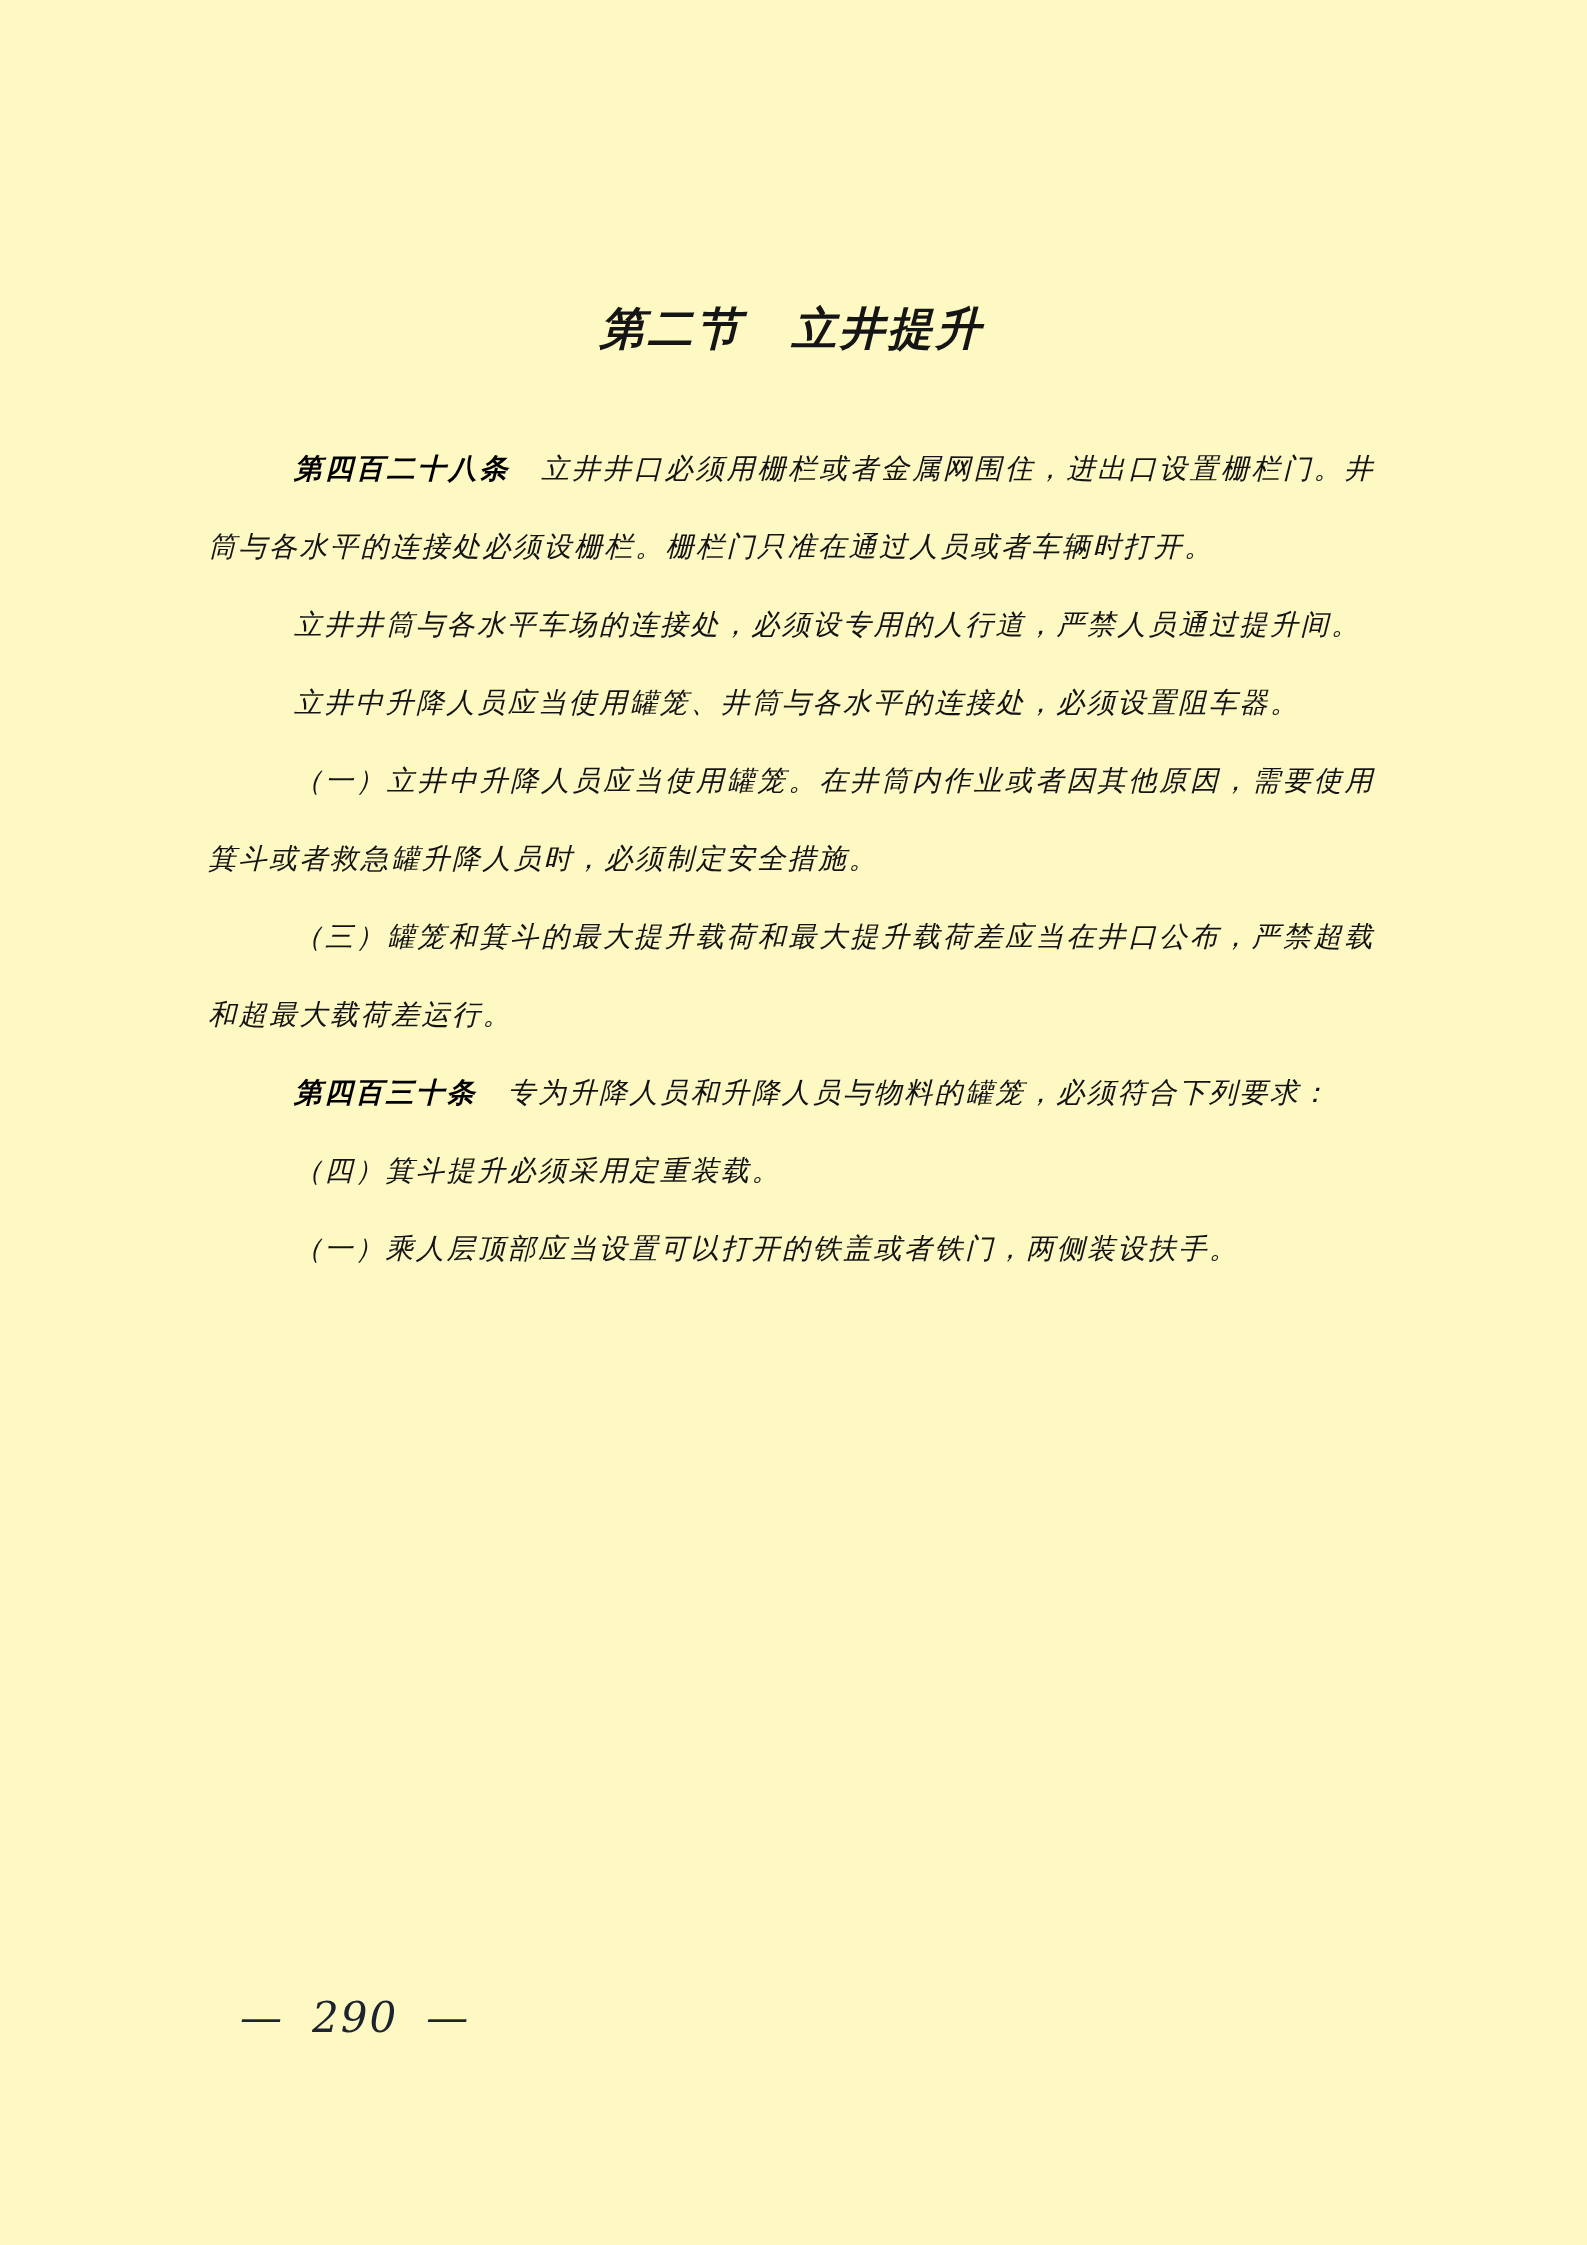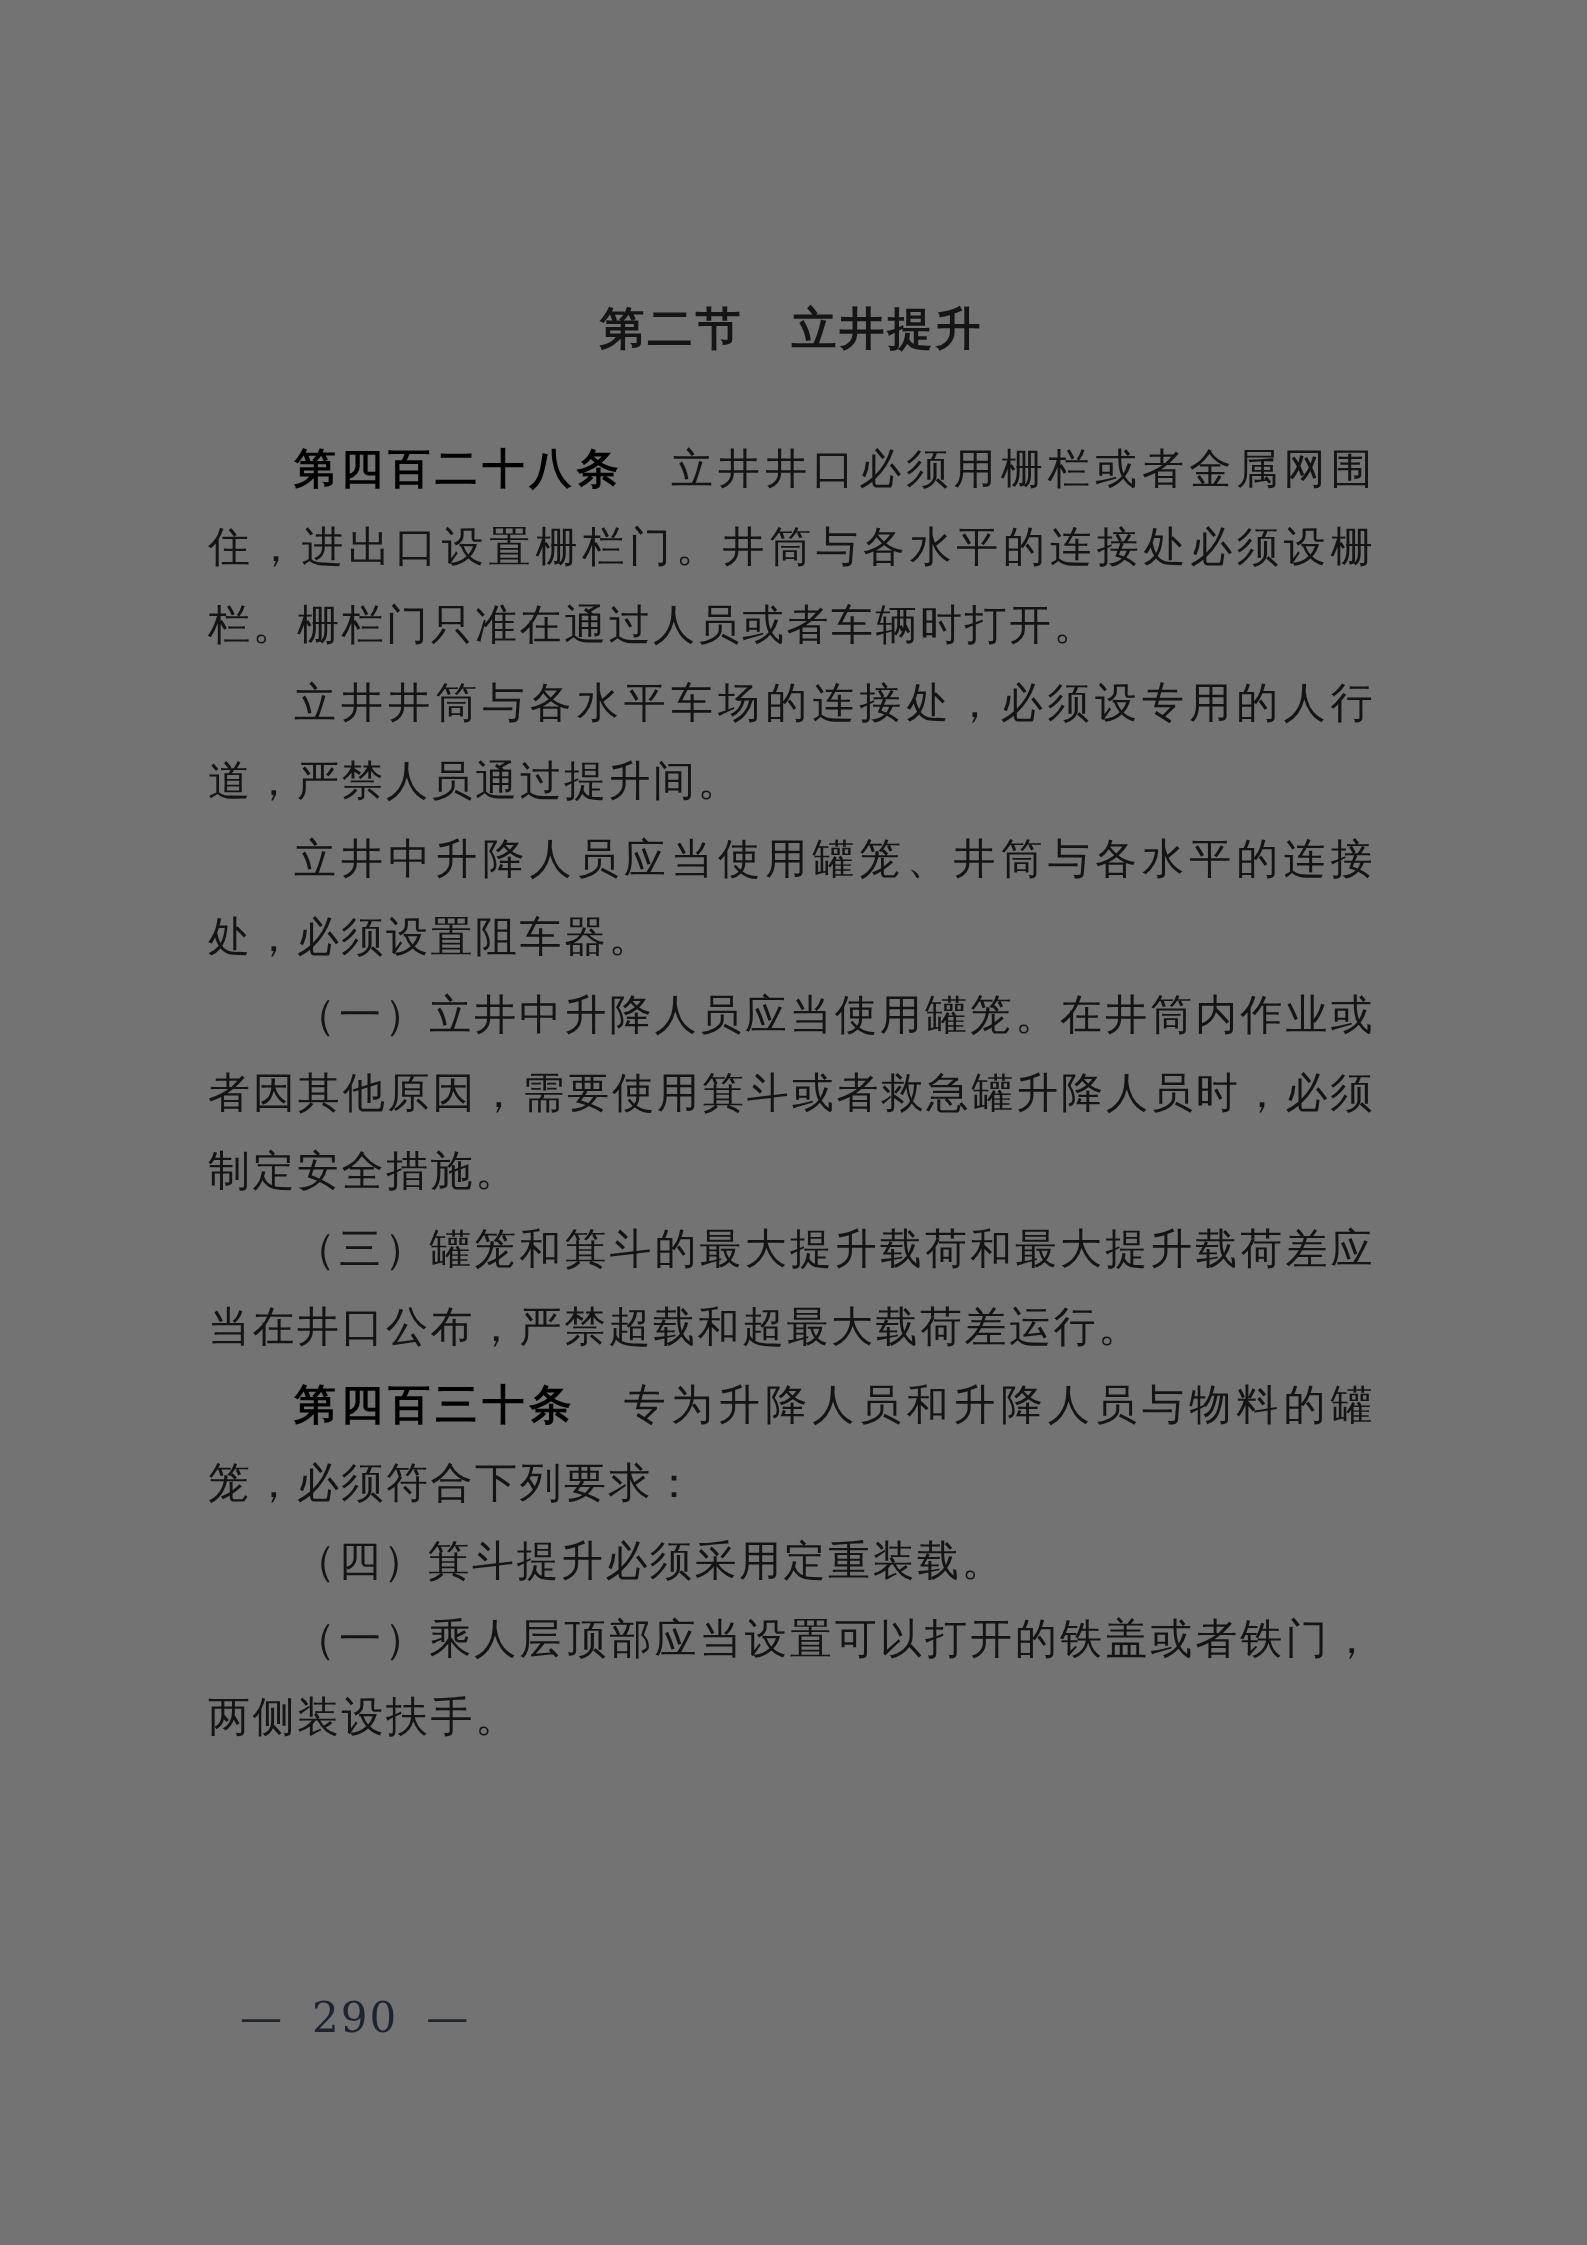--- a/index.html
+++ b/index.html
@@ -4,24 +4,25 @@
 <style>
   html, body {
     margin: 0;
     padding: 0;
     background: #ffffff;
   }
   .page {
     position: relative;
     width: 1587px;
     height: 2245px;
-    background: #737373;
+    background: #fef9c3;
     overflow: hidden;
     font-family: "Liberation Serif", serif;
     color: #111111;
+    font-style: italic;
   }
   .doc-title {
     position: absolute;
     top: 300px;
     left: 208px;
     width: 1167px;
     margin: 0;
     text-align: center;
     font-size: 45px;
     line-height: 58px;
@@ -31,21 +32,21 @@
     font-family: "Liberation Serif", serif;
   }
   .body-text {
     position: absolute;
     top: 430px;
     left: 208px;
     width: 1167px;
   }
   .body-text p {
     margin: 0;
-    font-size: 42px;
+    font-size: 28px;
     line-height: 78px;
     letter-spacing: 2.5px;
     text-align: justify;
     text-justify: inter-character;
     text-indent: 86px;
     color: #141414;
     word-break: break-all;
   }
   .lead {
     font-weight: 700;

